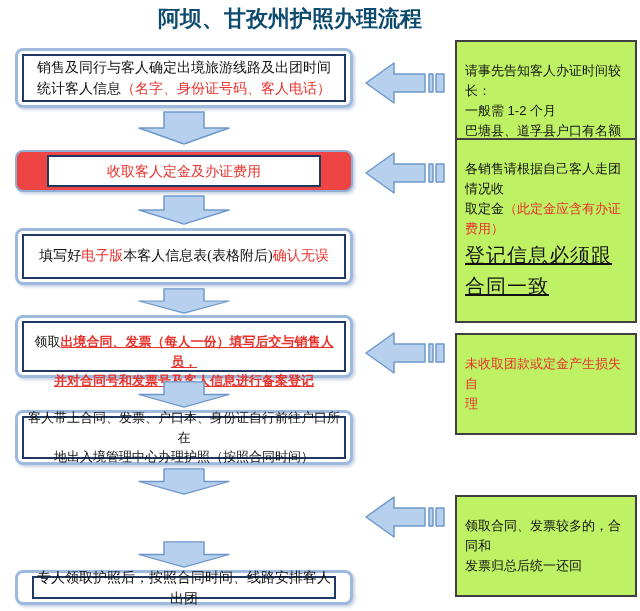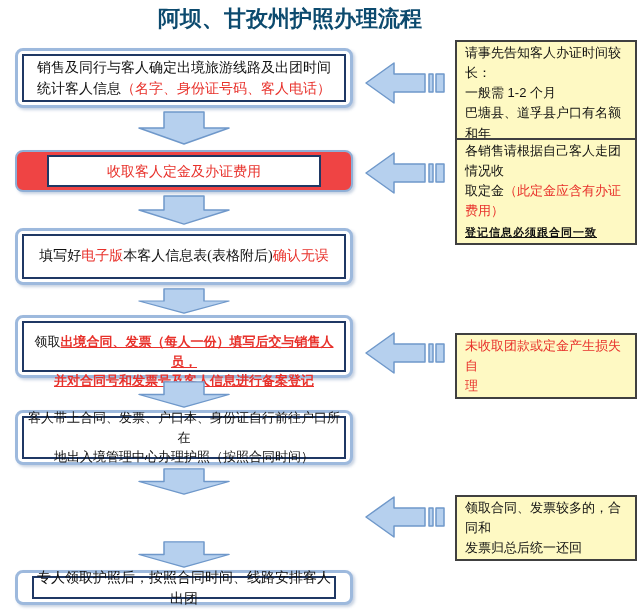--- a/index.html
+++ b/index.html
@@ -12,27 +12,27 @@
         background:#fff;box-sizing:border-box;box-shadow:2px 2px 3px rgba(130,155,190,.45);}
   .fbox.filled{background:#ef4444;border:2px solid #8fafd6;}
   .inner{position:absolute;top:3px;bottom:3px;left:4px;right:4px;border:2px solid #1f3864;
          background:#fff;display:flex;flex-direction:column;justify-content:center;
          text-align:center;font-size:14px;line-height:1.5;color:#111;box-sizing:border-box;}
   .inner.m-wide{left:30px;right:30px;}
   .inner.m-mid{left:22px;right:22px;}
   .inner.m-sm{left:14px;right:14px;}
   .inner.align-top{justify-content:flex-start;padding-top:9px;}
   .inner.small{font-size:13px;}
-  .note{position:absolute;left:455px;width:182px;border:2px solid #404040;background:#fef9c3;
-        padding:1px 8px;font-size:13px;line-height:1.55;color:#111;box-sizing:border-box;
+  .note{position:absolute;left:455px;width:182px;border:2px solid #404040;background:#bef264;
+        padding:19px 8px;font-size:13px;line-height:1.55;color:#111;box-sizing:border-box;
         text-align:left;}
   .red{color:#e8312b;}
   .bold{font-weight:bold;}
   .underline{text-decoration:underline;}
-  .large{font-size:11px;font-weight:bold;text-decoration:underline;letter-spacing:1px;}
+  .large{font-size:20px;font-weight:normal;text-decoration:underline;letter-spacing:1px;}
   .darr{position:absolute;left:138px;width:92px;}
   .larr{position:absolute;left:364px;width:88px;height:46px;}
   svg{display:block;width:100%;height:100%;}
   .line{display:block;}
 </style>
 </head>
 <body>
 
 <div id="page">
 

